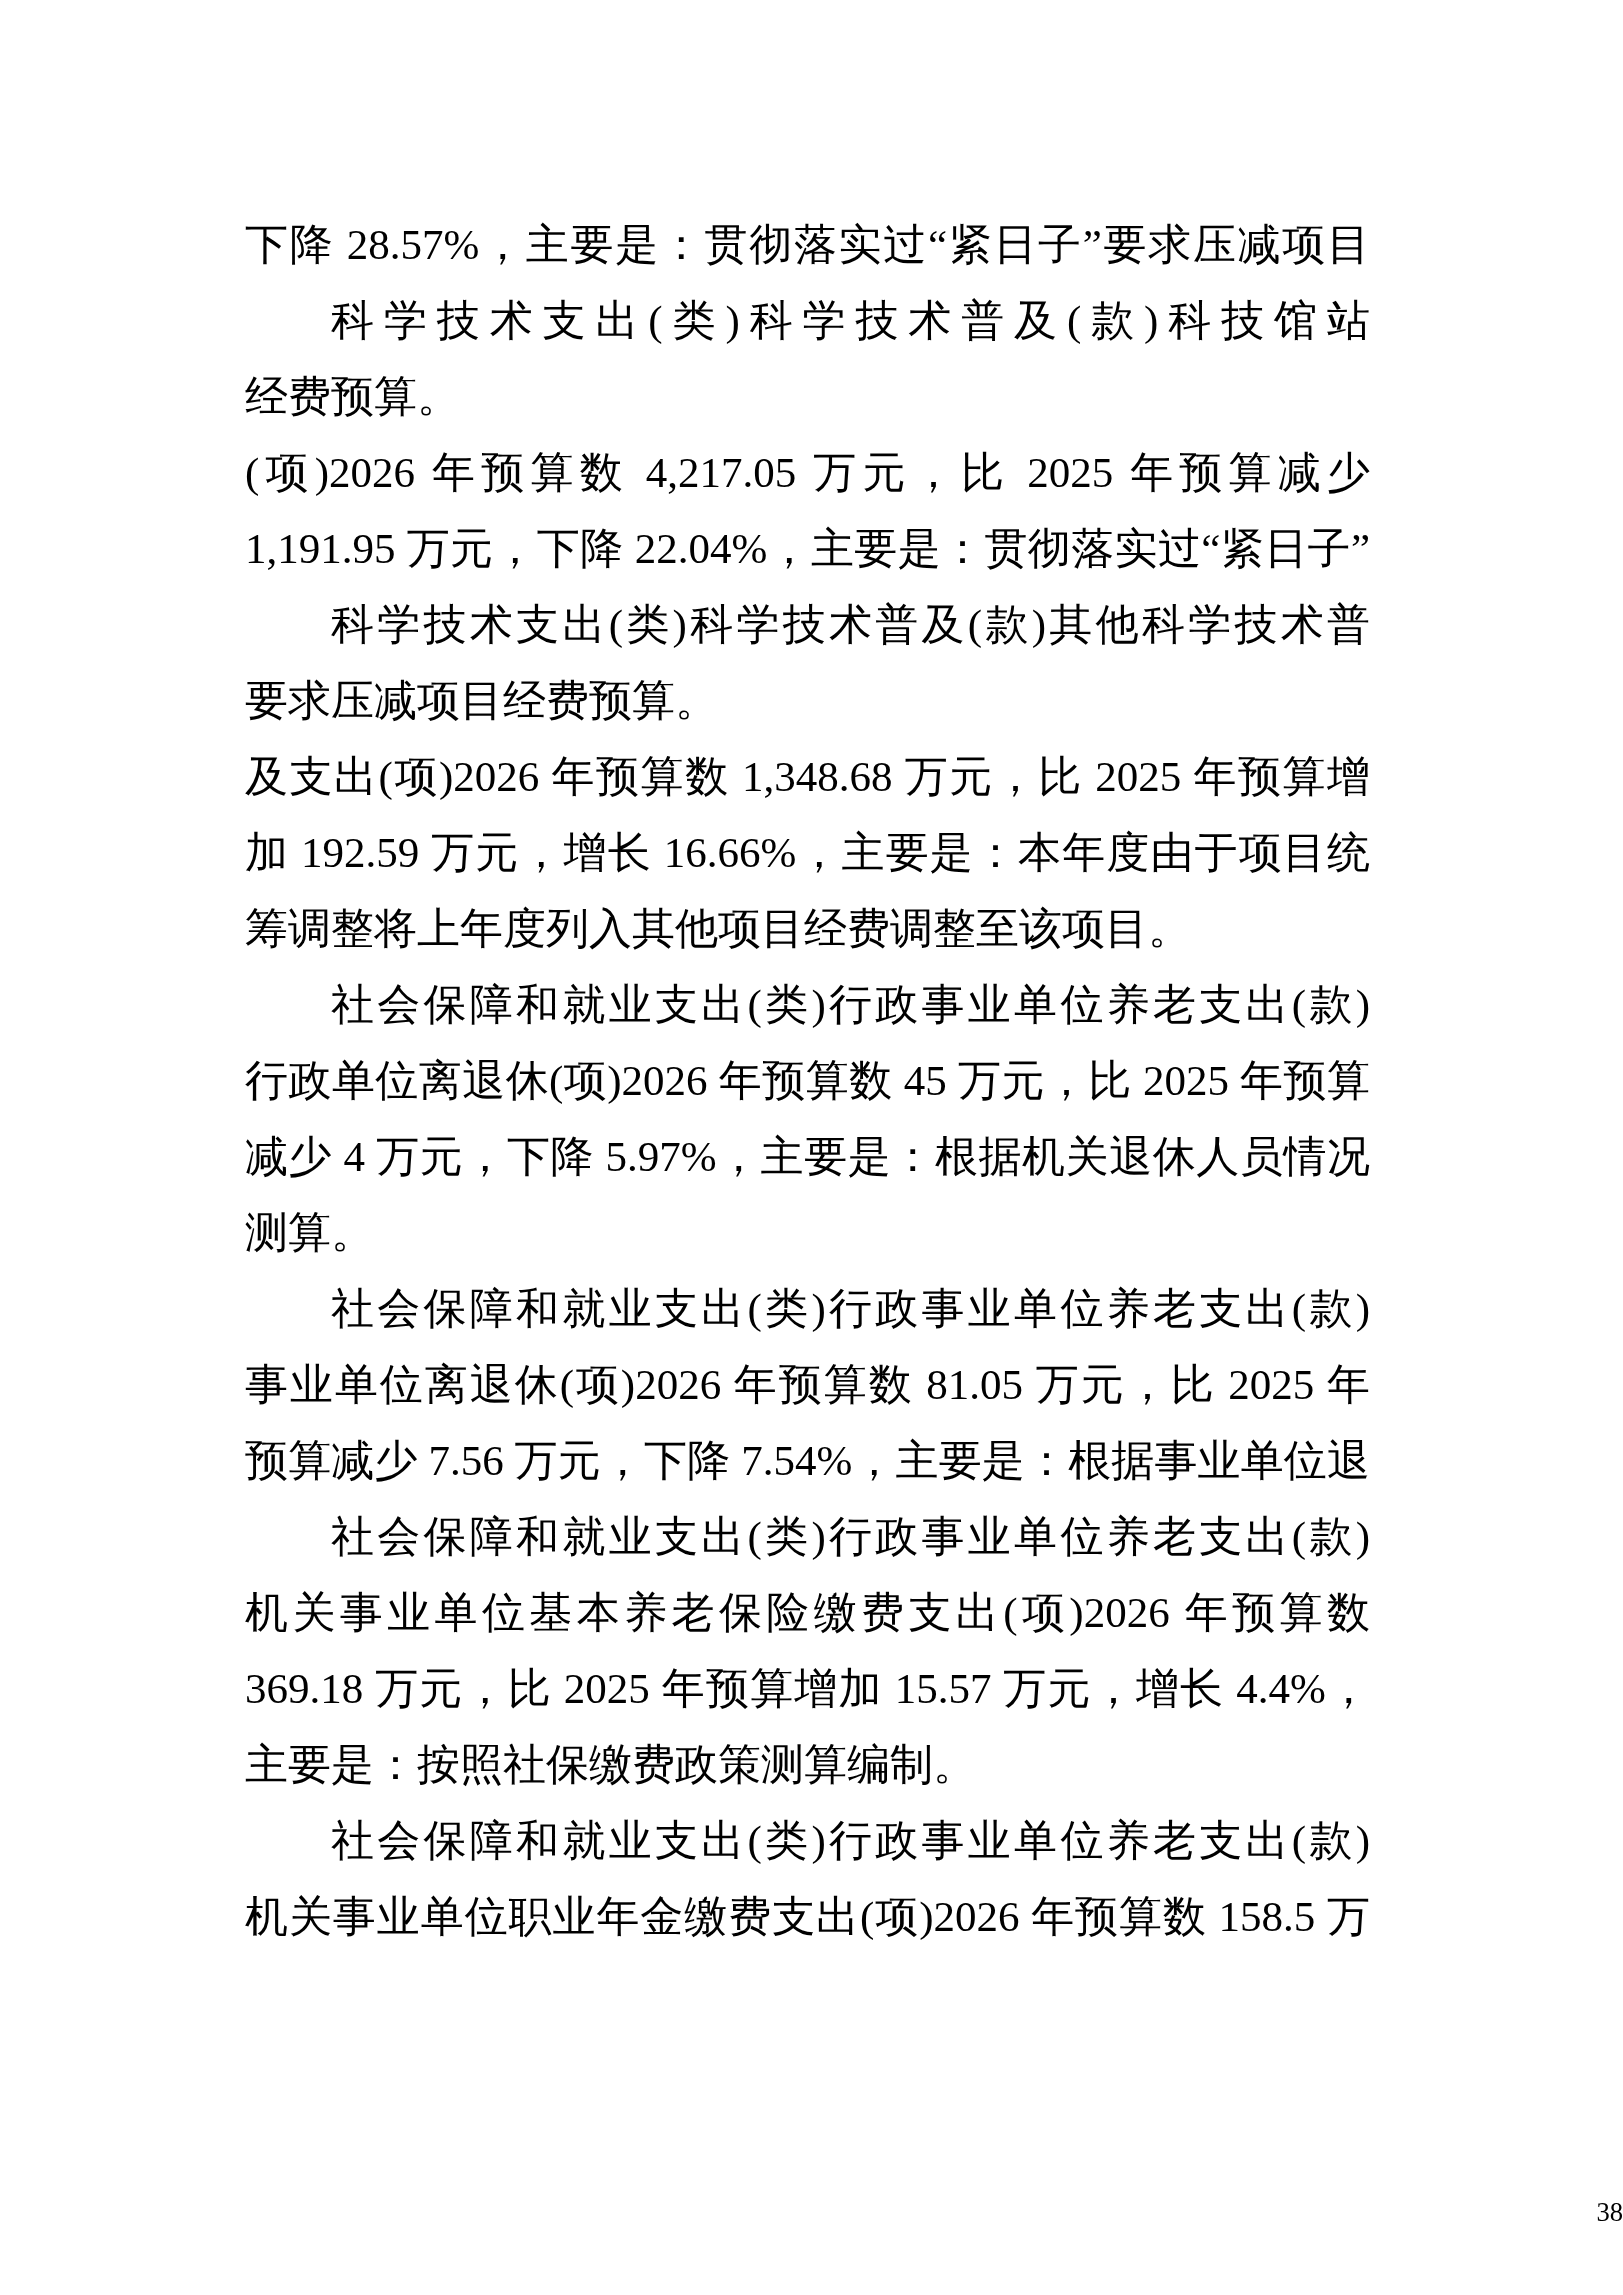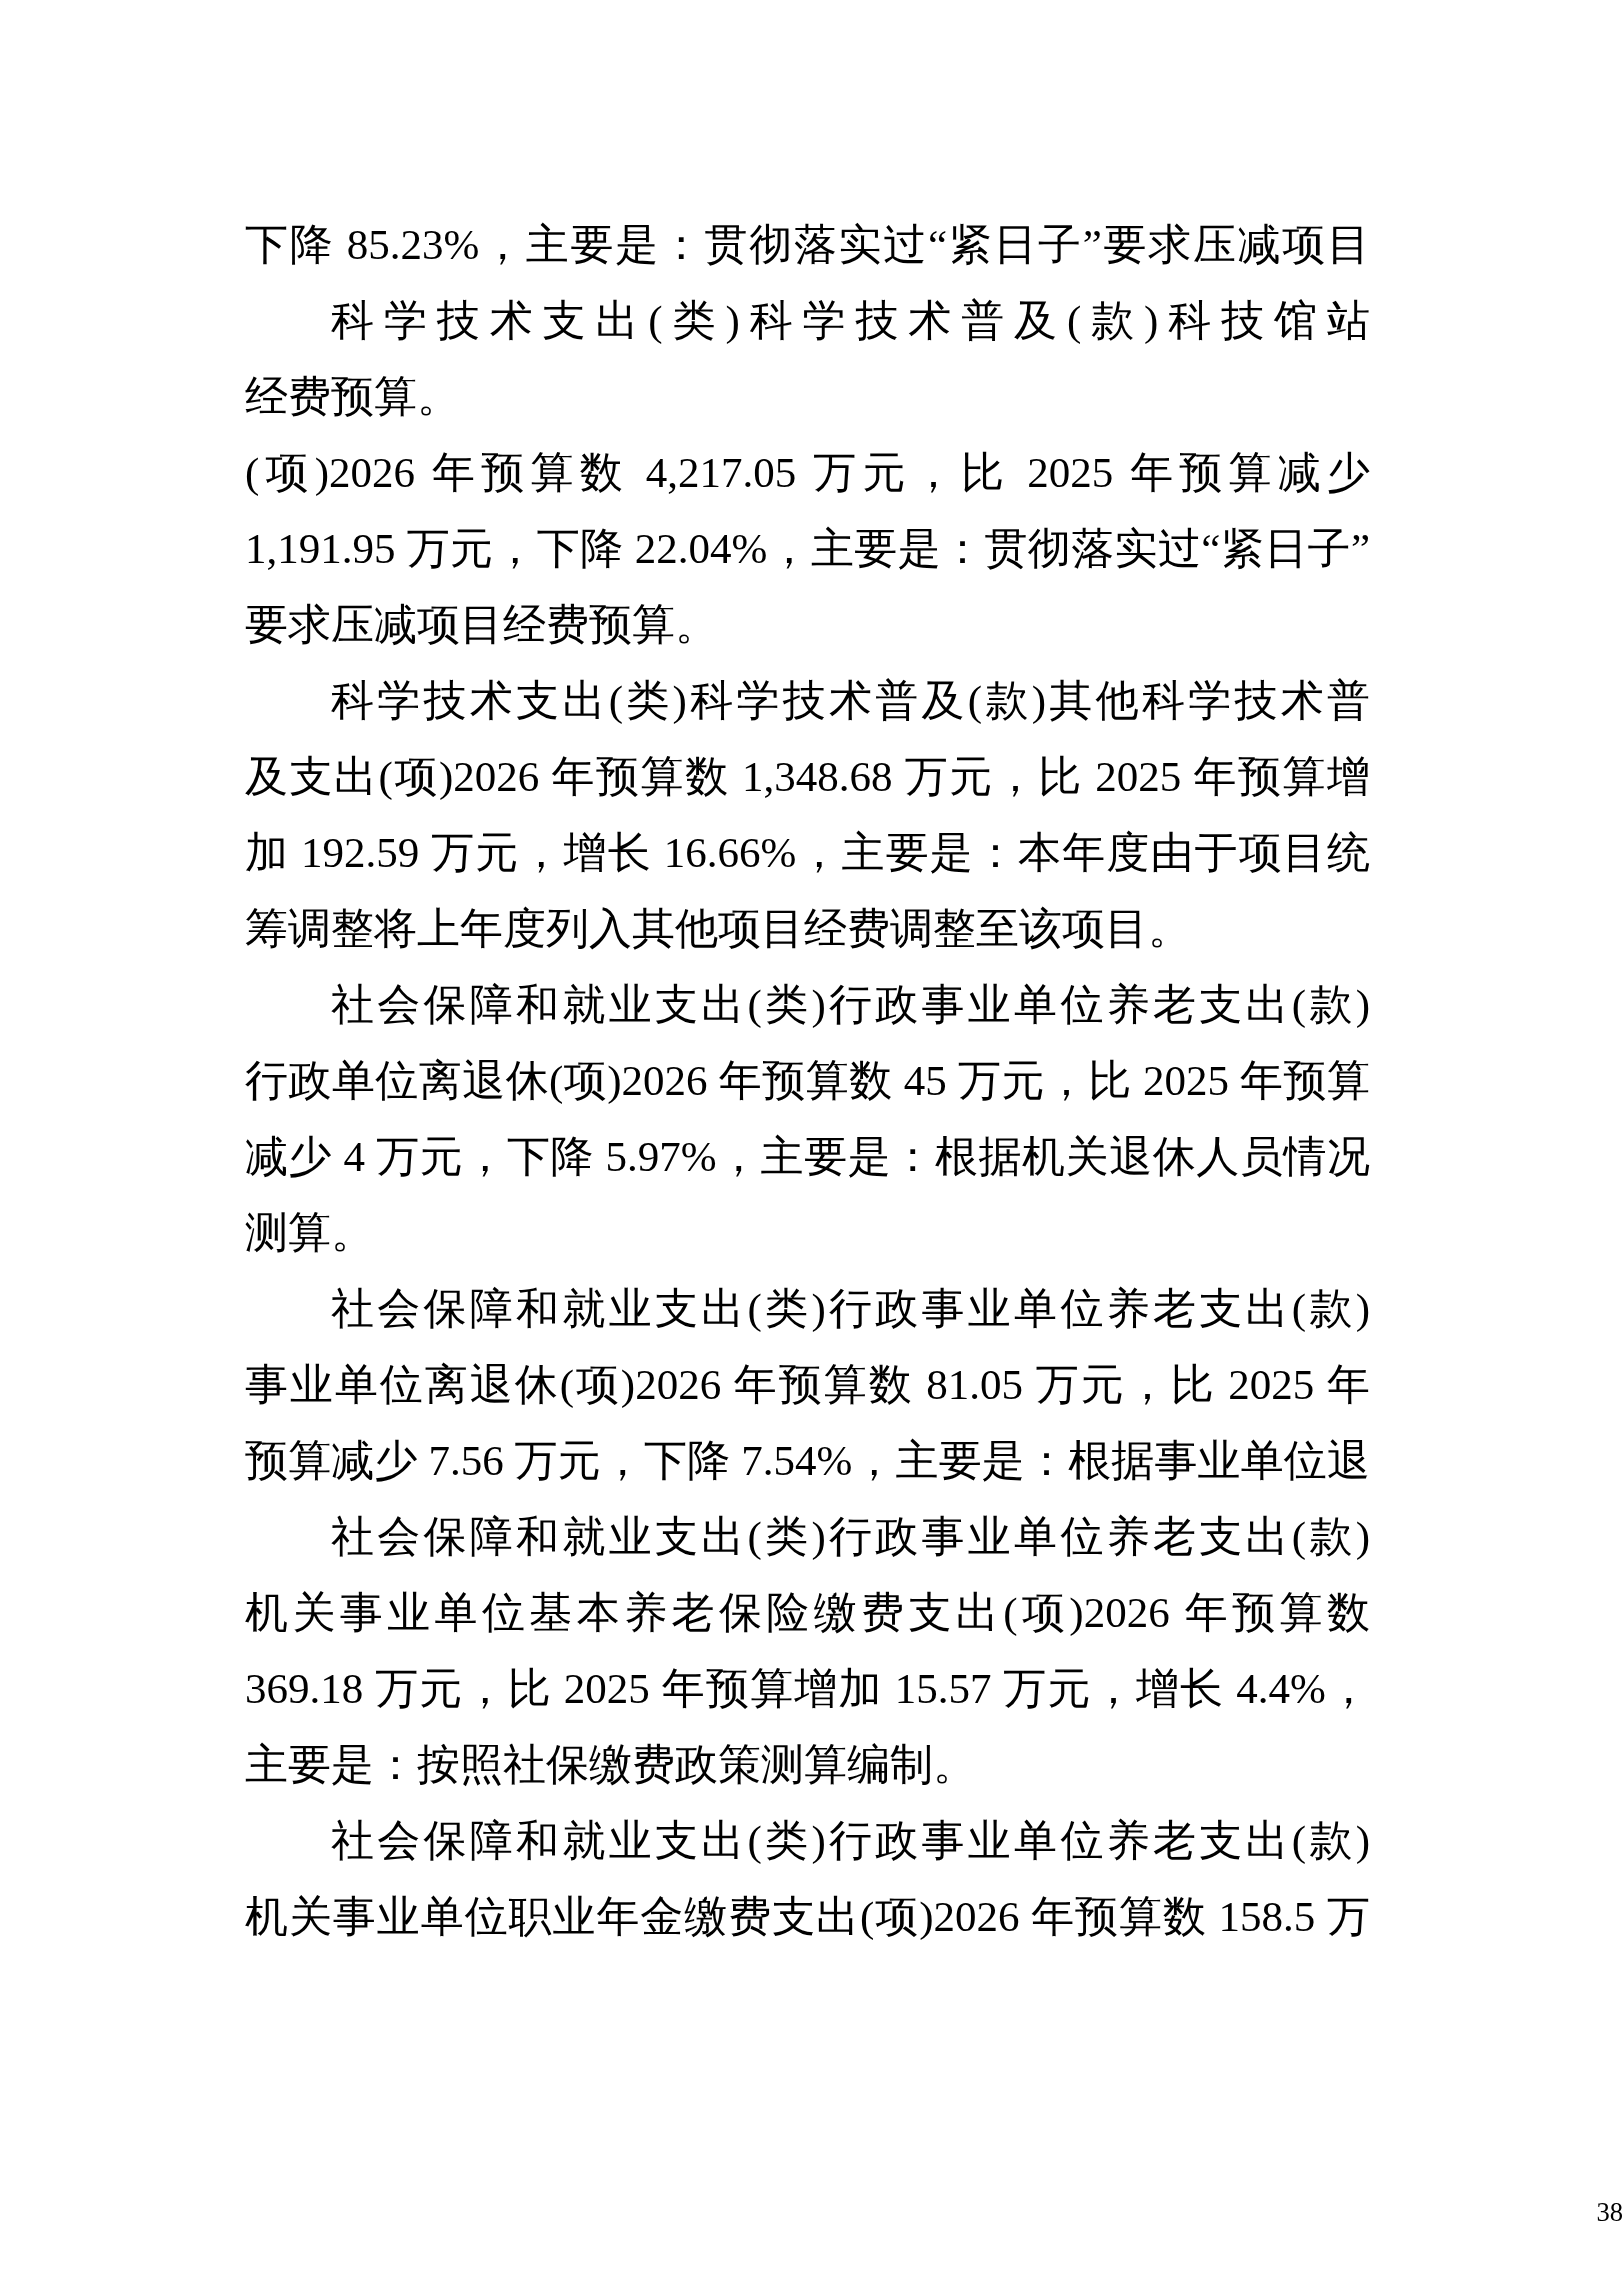--- a/index.html
+++ b/index.html
@@ -45,29 +45,29 @@
     text-align: right;
     font-size: 26.6px;
     line-height: 31px;
   }
 </style>
 </head>
 <body>
 
 <div class="content">
 
-  <p class="ln jst">下降 85.23%，主要是：贯彻落实过“紧日子”要求压减项目</p>
+  <p class="ln jst">下降 28.57%，主要是：贯彻落实过“紧日子”要求压减项目</p>
   <p class="ln jst ind">科学技术支出(类)科学技术普及(款)科技馆站</p>
 
   <p class="ln">经费预算。</p>
   <p class="ln jst">(项)2026 年预算数 4,217.05 万元，比 2025 年预算减少</p>
   <p class="ln jst">1,191.95 万元，下降 22.04%，主要是：贯彻落实过“紧日子”</p>
+  <p class="ln jst ind">科学技术支出(类)科学技术普及(款)其他科学技术普</p>
+
   <p class="ln">要求压减项目经费预算。</p>
-
-  <p class="ln jst ind">科学技术支出(类)科学技术普及(款)其他科学技术普</p>
   <p class="ln jst">及支出(项)2026 年预算数 1,348.68 万元，比 2025 年预算增</p>
   <p class="ln jst">加 192.59 万元，增长 16.66%，主要是：本年度由于项目统</p>
   <p class="ln">筹调整将上年度列入其他项目经费调整至该项目。</p>
 
   <p class="ln jst ind">社会保障和就业支出(类)行政事业单位养老支出(款)</p>
   <p class="ln jst">行政单位离退休(项)2026 年预算数 45 万元，比 2025 年预算</p>
   <p class="ln jst">减少 4 万元，下降 5.97%，主要是：根据机关退休人员情况</p>
   <p class="ln">测算。</p>
 
   <p class="ln jst ind">社会保障和就业支出(类)行政事业单位养老支出(款)</p>

